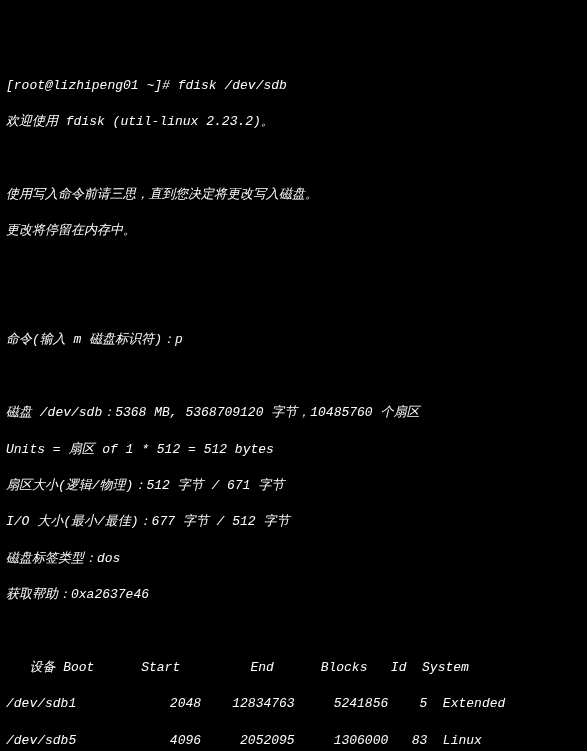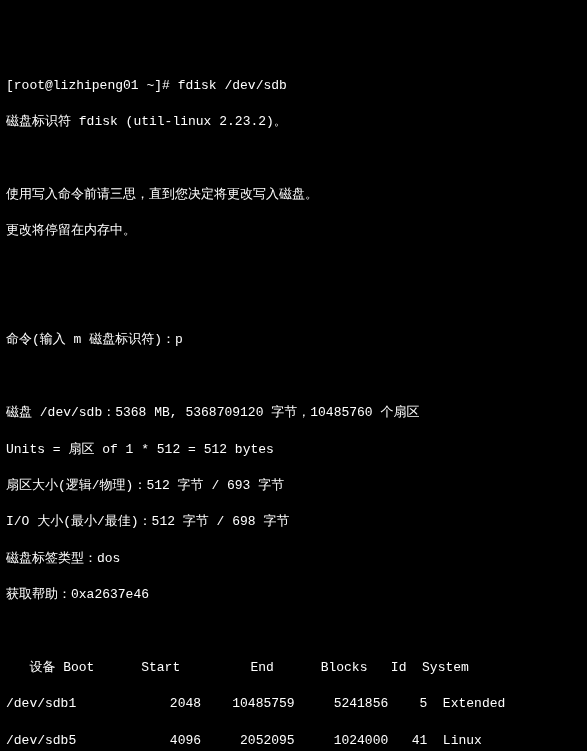--- a/index.html
+++ b/index.html
@@ -15,46 +15,47 @@
       line-height: 1.4;
       padding: 4px 6px;
       width: 587px;
       height: 751px;
       white-space: pre;
       overflow: hidden;
     }
     .line {
       display: block;
       white-space: pre;
+      font-style: italic;
     }
   </style>
 </head>
 <body>
 
 
 
 <span class="line"><span>[root@lizhipeng01 ~]# </span><span>fdisk /dev/sdb</span></span>
-<span class="line">磁盘标识符 fdisk (util-linux 2.23.2)。</span>
+<span class="line">欢迎使用 fdisk (util-linux 2.23.2)。</span>
 <span class="line"> </span>
 <span class="line">使用写入命令前请三思，直到您决定将更改写入磁盘。</span>
 <span class="line">更改将停留在内存中。</span>
 <span class="line"> </span>
 <span class="line"> </span>
 <span class="line"><span>命令(输入 m 磁盘标识符)：</span><span>p</span></span>
 <span class="line"> </span>
 <span class="line">磁盘 /dev/sdb：5368 MB, 5368709120 字节，10485760 个扇区</span>
 <span class="line">Units = 扇区 of 1 * 512 = 512 bytes</span>
-<span class="line">扇区大小(逻辑/物理)：512 字节 / 693 字节</span>
-<span class="line">I/O 大小(最小/最佳)：512 字节 / 698 字节</span>
+<span class="line">扇区大小(逻辑/物理)：512 字节 / 671 字节</span>
+<span class="line">I/O 大小(最小/最佳)：677 字节 / 512 字节</span>
 <span class="line">磁盘标签类型：dos</span>
 <span class="line">获取帮助：0xa2637e46</span>
 <span class="line"> </span>
 <span class="line">   设备 Boot      Start         End      Blocks   Id  System</span>
-<span class="line">/dev/sdb1            2048    10485759     5241856    5  Extended</span>
-<span class="line">/dev/sdb5            4096     2052095     1024000   41  Linux</span>
+<span class="line">/dev/sdb1            2048    12834763     5241856    5  Extended</span>
+<span class="line">/dev/sdb5            4096     2052095     1306000   83  Linux</span>
 
 
 
 
 
 
 
 
 
 

